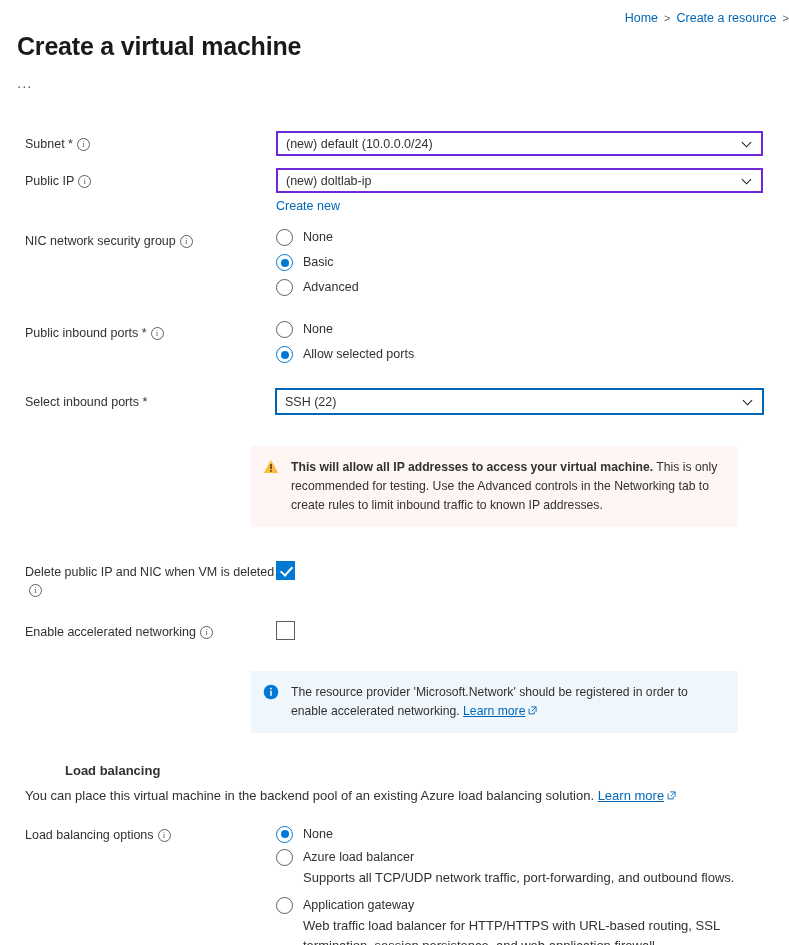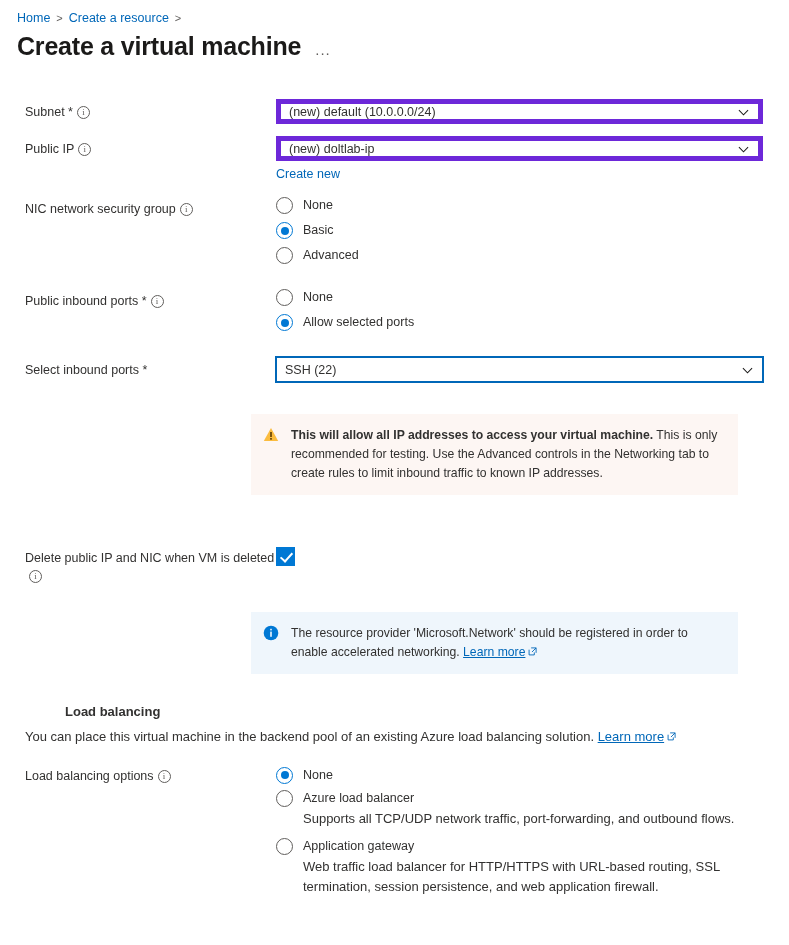--- a/index.html
+++ b/index.html
@@ -19,37 +19,39 @@
   }
 
   
   .breadcrumb {
     display: flex;
     align-items: center;
     gap: 6px;
     font-size: 12.5px;
     padding: 10px 0 0 17px;
     height: 26px;
+    justify-content: flex-end;
   }
   .breadcrumb a {
     color: #0067b8;
     text-decoration: none;
     cursor: pointer;
   }
   .crumb-sep {
     color: #605e5c;
     font-size: 11px;
   }
 
   
   .title-row {
     display: flex;
     align-items: baseline;
     gap: 14px;
     padding: 6px 0 0 17px;
+    flex-direction: column;
   }
   .page-title {
     font-size: 25px;
     font-weight: 600;
     letter-spacing: -0.2px;
     color: #1b1a19;
     margin: 0;
   }
   .ellipsis-btn {
     color: #605e5c;
@@ -94,21 +96,21 @@
     margin-left: 4px;
     cursor: pointer;
     font-family: "Liberation Serif", serif;
   }
   .field { flex: 1; }
 
   
   .select {
     width: 487px;
     height: 25px;
-    border: 5px solid #6d28d9;
+    border: 2px solid #6d28d9;
     background: #ffffff;
     font-size: 12.5px;
     color: #323130;
     display: flex;
     align-items: center;
     padding: 0 8px;
     position: relative;
     cursor: pointer;
   }
   .select.focused {
@@ -365,29 +367,37 @@
             <rect x="7.2" y="5" width="1.6" height="5" fill="#5c3c00"></rect>
             <rect x="7.2" y="11" width="1.6" height="1.7" fill="#5c3c00"></rect>
           </svg>
       </span>
       <span class="msg-text">
         <strong>This will allow all IP addresses to access your virtual machine.</strong>
         <span>This is only recommended for testing.  Use the Advanced controls in the Networking tab to create rules to limit inbound traffic to known IP addresses.</span>
       </span>
     </div>
 
-    <div class="row" style="margin-top:50px;">
+    <div class="row" style="margin-top:32px;">
       <div class="label">
         <span>Delete public IP and NIC when VM is deleted</span><i class="info-icon">i</i>
       </div>
       <div class="field">
         <span class="checkbox checked"></span>
       </div>
     </div>
 
+    <div class="row" style="margin-top:20px;">
+      <div class="label">
+        <span>Enable accelerated networking</span><i class="info-icon">i</i>
+      </div>
+      <div class="field">
+        <span class="checkbox"></span>
+      </div>
+    </div>
 
     <div class="msgbar info" style="margin-top:27px;">
       <span class="msg-icon">
         <svg width="16" height="16" viewBox="0 0 16 16">
             <circle cx="8" cy="8" r="7.3" fill="#0078d4"></circle>
             <rect x="7.25" y="6.6" width="1.5" height="5.2" fill="#ffffff"></rect>
             <rect x="7.25" y="3.8" width="1.5" height="1.6" fill="#ffffff"></rect>
           </svg>
       </span>
       <span class="msg-text">

